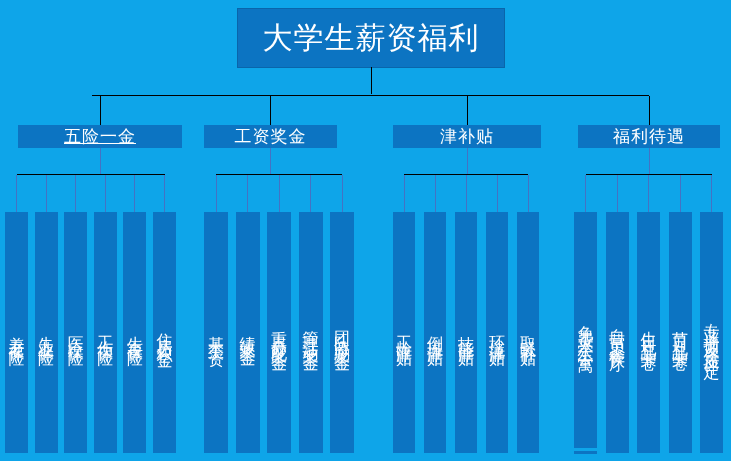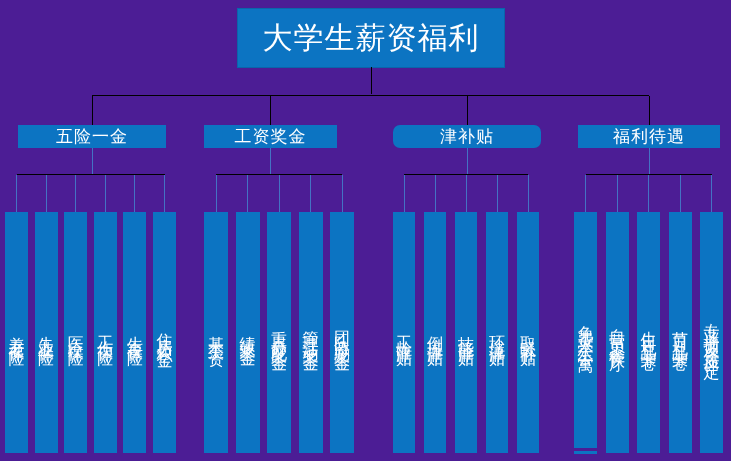--- a/index.html
+++ b/index.html
@@ -1,20 +1,20 @@
 <!DOCTYPE html>
 <html style="--box-blue: #0C74C2; --connector-blue: #4472C4; --line-black: #000000; --text-white: #FFFFFF;"><head>
 <meta charset="utf-8">
 <style>
   html, body { margin: 0; padding: 0; background: #ffffff; }
   .stage {
     position: relative;
     width: 731px;
     height: 461px;
-    background: #4c1d95;
+    background: #0ea5e9;
     font-family: "Liberation Serif", "DejaVu Serif", serif;
     overflow: hidden;
   }
   
   .node {
     position: absolute;
     background: var(--box-blue, #0C74C2);
     color: var(--text-white, #ffffff);
     display: flex;
     align-items: center;
@@ -51,23 +51,23 @@
     left: calc(50% - 0.5px); top: -29px;
     width: 1px; height: 29px;
     background: var(--line-black, #000);
   }
   .category::after {            
     content: ""; position: absolute;
     left: calc(50% - 0.5px); bottom: -26px;
     width: 1px; height: 26px;
     background: var(--connector-blue, #4472C4);
   }
-  .cat-1 { left: 18px;  width: 148px; }
+  .cat-1 { left: 18px;  width: 164px; text-decoration: underline; }
   .cat-2 { left: 204px; width: 133px; }
-  .cat-3 { left: 393px; width: 148px; border-radius: 7px; }
+  .cat-3 { left: 393px; width: 148px; }
   .cat-4 { left: 578px; width: 142px; font-family: Liberation Serif, serif; }
 
   
   .group {
     position: absolute;
     top: 212px; height: 241px;
     display: flex;
     justify-content: space-between;
   }
   .grp-1 { left: 5px;   width: 171px; }

